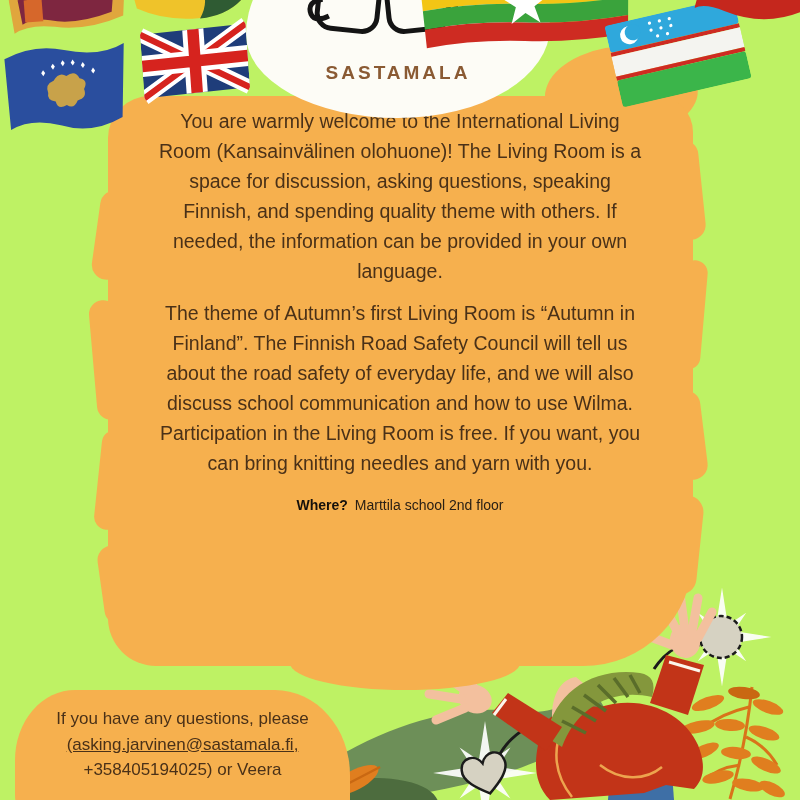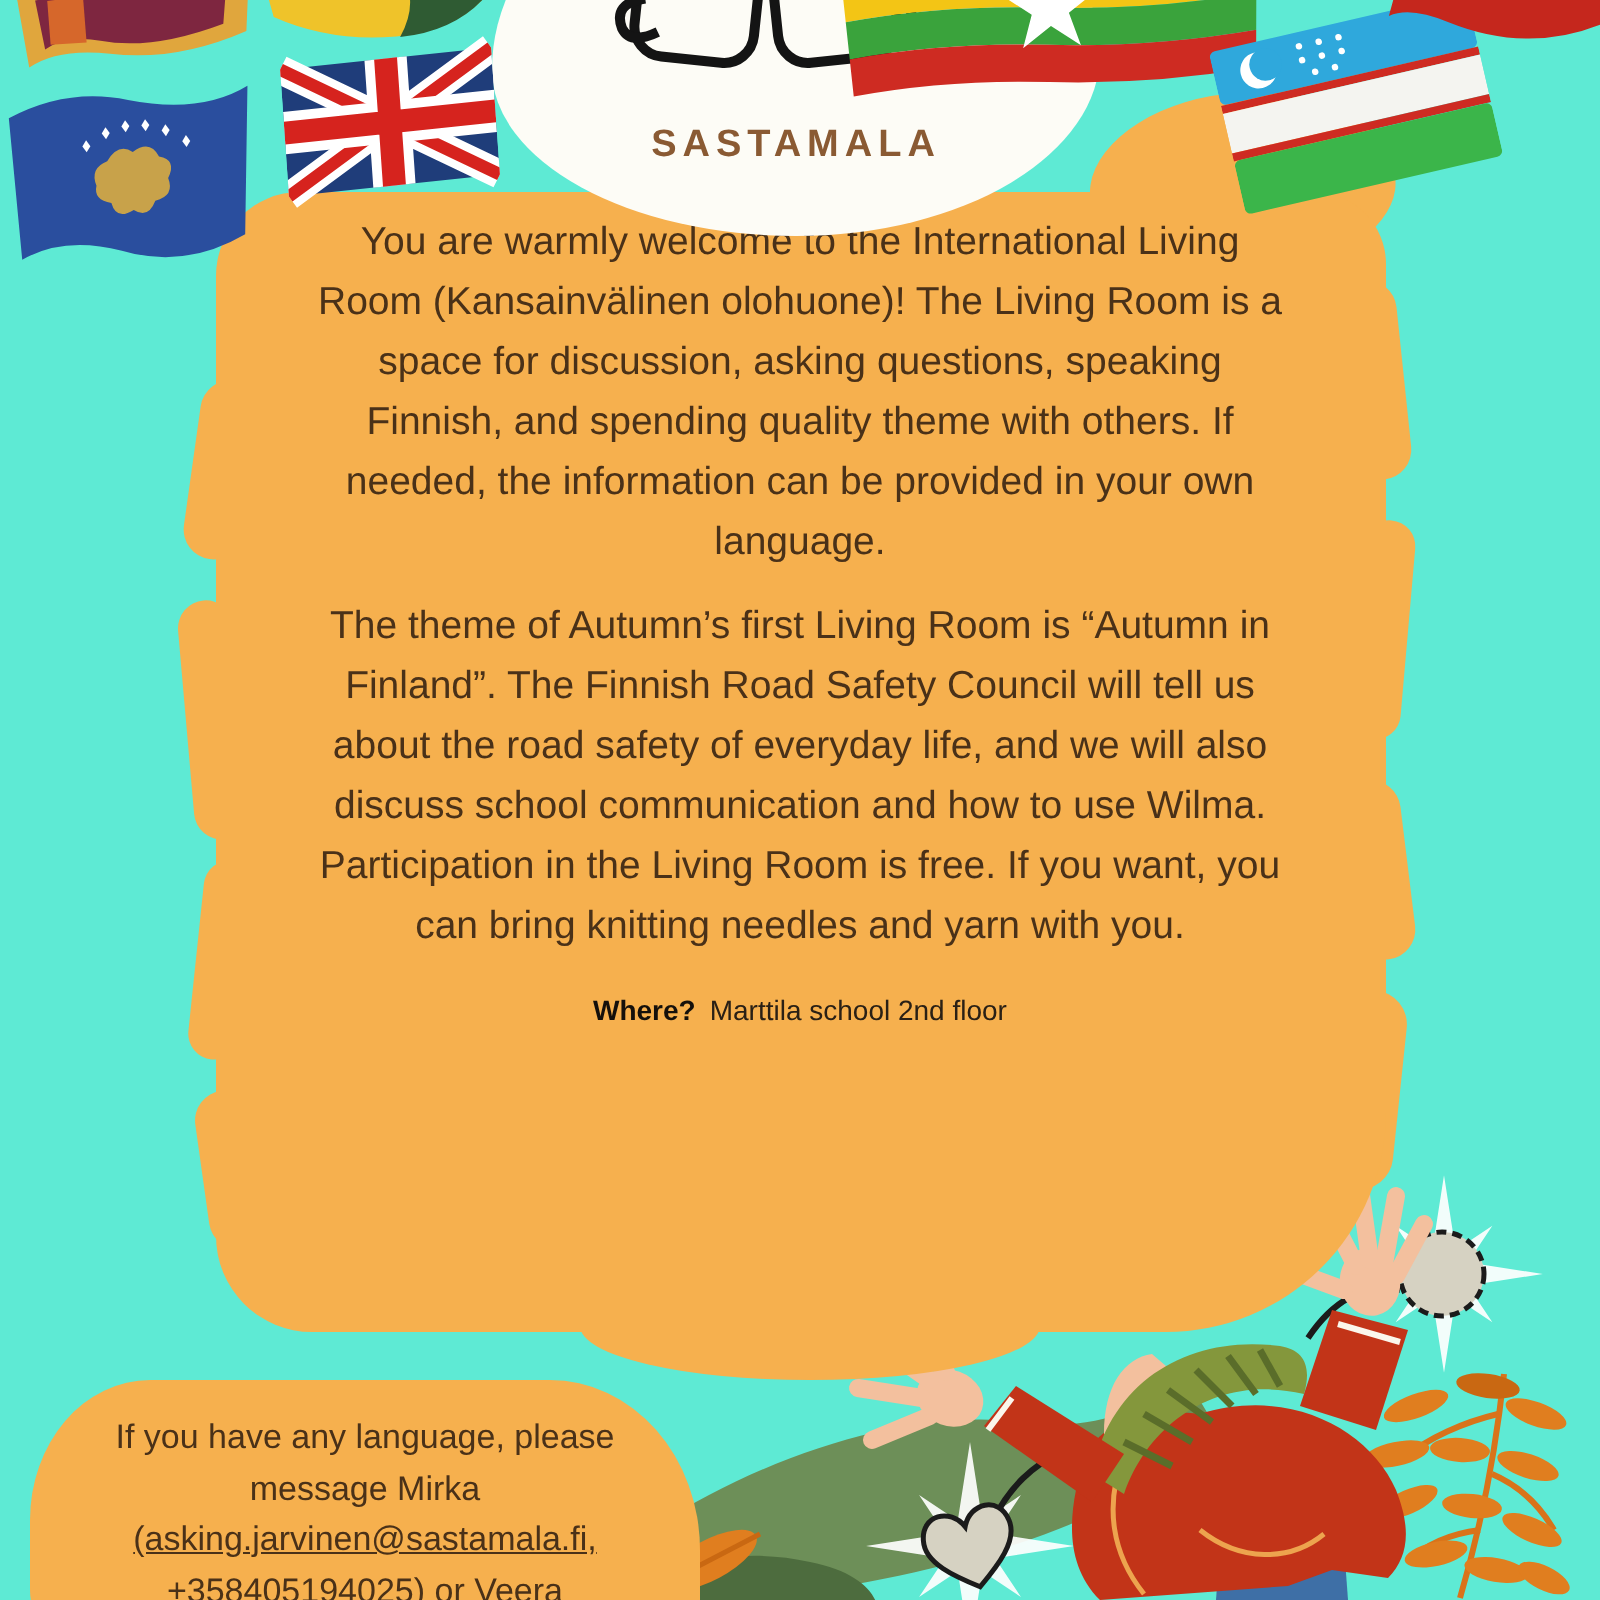--- a/index.html
+++ b/index.html
@@ -1,18 +1,18 @@
 <!DOCTYPE html>
 <html><head>
 <meta charset="utf-8">
 <style>
   html,body{margin:0;padding:0;background:#555;}
   .poster{
     position:relative;width:800px;height:800px;overflow:hidden;
-    background:#5eead4;
+    background:#bef264;
     font-family:"Liberation Sans",sans-serif;
   }
   .abs{position:absolute;}
 
   
   .blob-main{
     left:108px;top:96px;width:585px;height:570px;
     background:#f6b04e;border-radius:42px 36px 110px 48px;z-index:20;
   }
   .brush{background:#f6b04e;z-index:19;border-radius:18px;}
@@ -247,19 +247,18 @@
 discuss school communication and how to use Wilma.
 Participation in the Living Room is free. If you want, you
 can bring knitting needles and yarn with you.</p>
     <div class="wherewhen">
       <div><span class="ww-label">Where?</span><span>Marttila school 2nd floor</span></div>
     </div>
   </div>
 
   <div class="abs blob-contact"></div>
   <div class="abs contact-text">
-    <div>If you have any language, please</div>
-    <div>message Mirka</div>
+    <div>If you have any questions, please</div>
     <div><span class="email-link">(asking.jarvinen@sastamala.fi,</span></div>
     <div>+358405194025) or Veera</div>
   </div>
 
 </div>
 
 </body></html>

